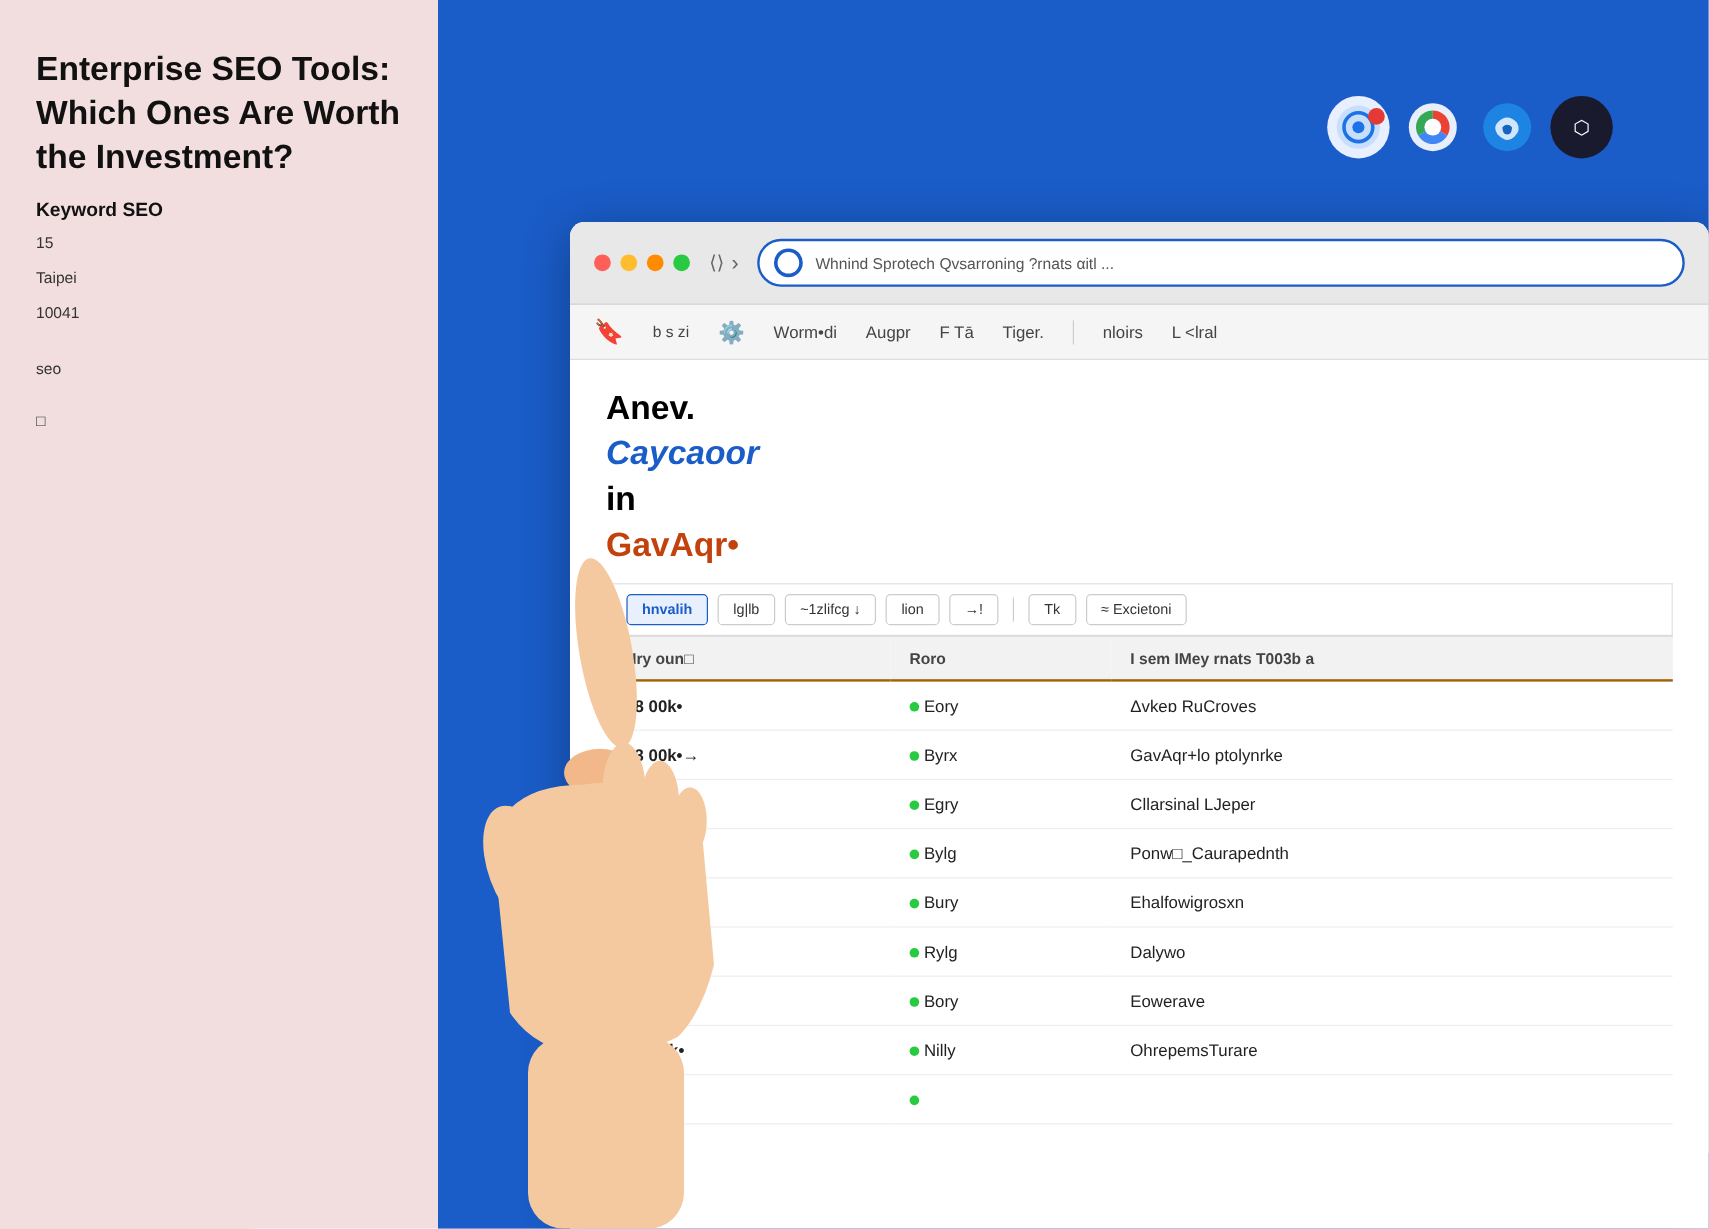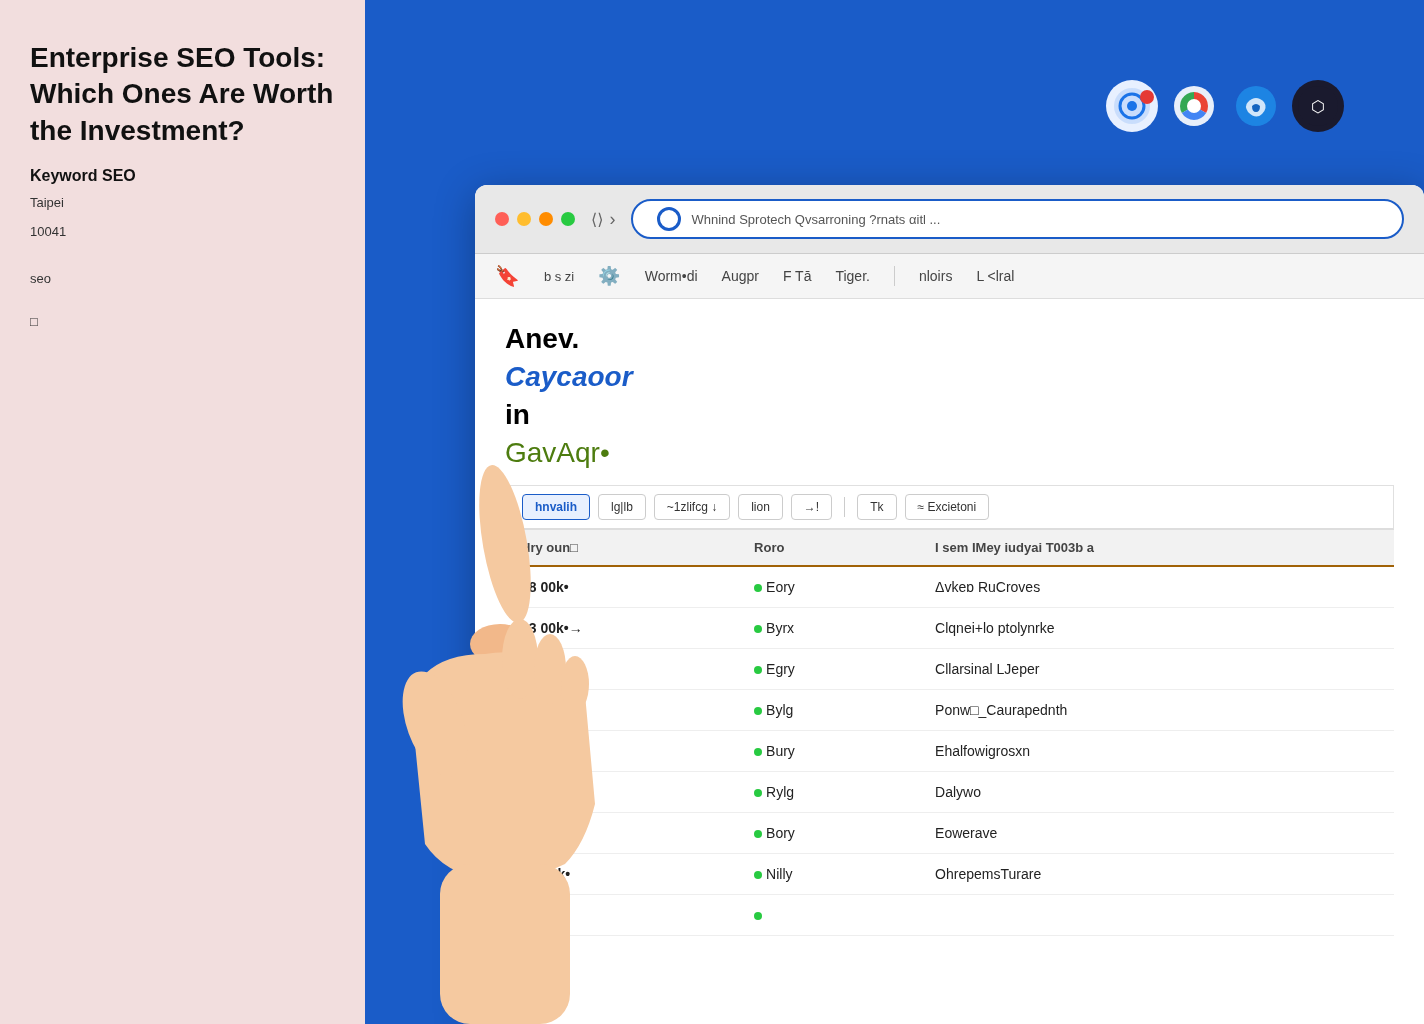--- a/index.html
+++ b/index.html
@@ -123,21 +123,21 @@
       gap: 6px;
       align-items: center;
       color: #666;
       font-size: 18px;
     }
 
     .address-bar {
       flex: 1;
       background: #fff;
       border-radius: 20px;
-      padding: 6px 24px;
+      padding: 6px 12px;
       display: flex;
       align-items: center;
       gap: 10px;
       border: 2px solid #1a5cc8;
     }
     .address-circle {
       width: 24px;
       height: 24px;
       border-radius: 50%;
       border: 3px solid #1a5cc8;
@@ -256,30 +256,31 @@
       align-items: baseline;
       gap: 6px;
       margin-bottom: 16px;
       flex-direction: column;
     }
     .section-heading .italic-blue {
       color: #1a5cc8;
       font-style: italic;
     }
     .section-heading .gray-part {
-      color: #4d7c0f;
-      font-weight: 400;
+      color: #c2410c;
+      font-weight: 700;
     }
   </style>
 </head>
 <body>
 
 <div class="left-panel">
   <h1 class="article-title">Enterprise SEO Tools: Which Ones Are Worth the Investment?</h1>
   <div class="keyword-label">Keyword SEO</div>
+  <div class="meta-text">15</div>
   <div class="meta-text">Taipei</div>
   <div class="meta-text">10041</div>
   <div class="tag-seo">seo</div>
   <div class="tag-seo">□</div>
 </div>
 
 <div class="right-section">
 
   <div class="browser-icons">
 
@@ -369,33 +370,33 @@
         <span style="width:1px;height:20px;background:#ccc;display:inline-block;margin:0 4px;"></span>
         <button class="filter-btn">Tk</button>
         <button class="filter-btn">≈ Excietoni</button>
       </div>
 
       <table class="data-table">
         <thead>
           <tr>
             <th>Hry oun□</th>
             <th>Roro</th>
-            <th>I sem IMey iudyai T003b a</th>
+            <th>I sem IMey rnats T003b a</th>
           </tr>
         </thead>
         <tbody id="table-body">
         <tr>
               <td class="vol-cell">68 00k•</td>
               <td><span class="difficulty-dot"></span>Eory</td>
               <td>Δvkeɒ RuCroves</td>
             </tr>
             <tr>
               <td class="vol-cell">13 00k•→</td>
               <td><span class="difficulty-dot"></span>Byrx</td>
-              <td>Clqnei+lo ptolynrke</td>
+              <td>GavAqr+lo ptolynrke</td>
             </tr>
             <tr>
               <td class="vol-cell">8I  00k•</td>
               <td><span class="difficulty-dot"></span>Egry</td>
               <td>Cllarsinal LJeper</td>
             </tr>
             <tr>
               <td class="vol-cell">80 00k•</td>
               <td><span class="difficulty-dot"></span>Bylg</td>
               <td>Ponw□_Caurapednth</td>

